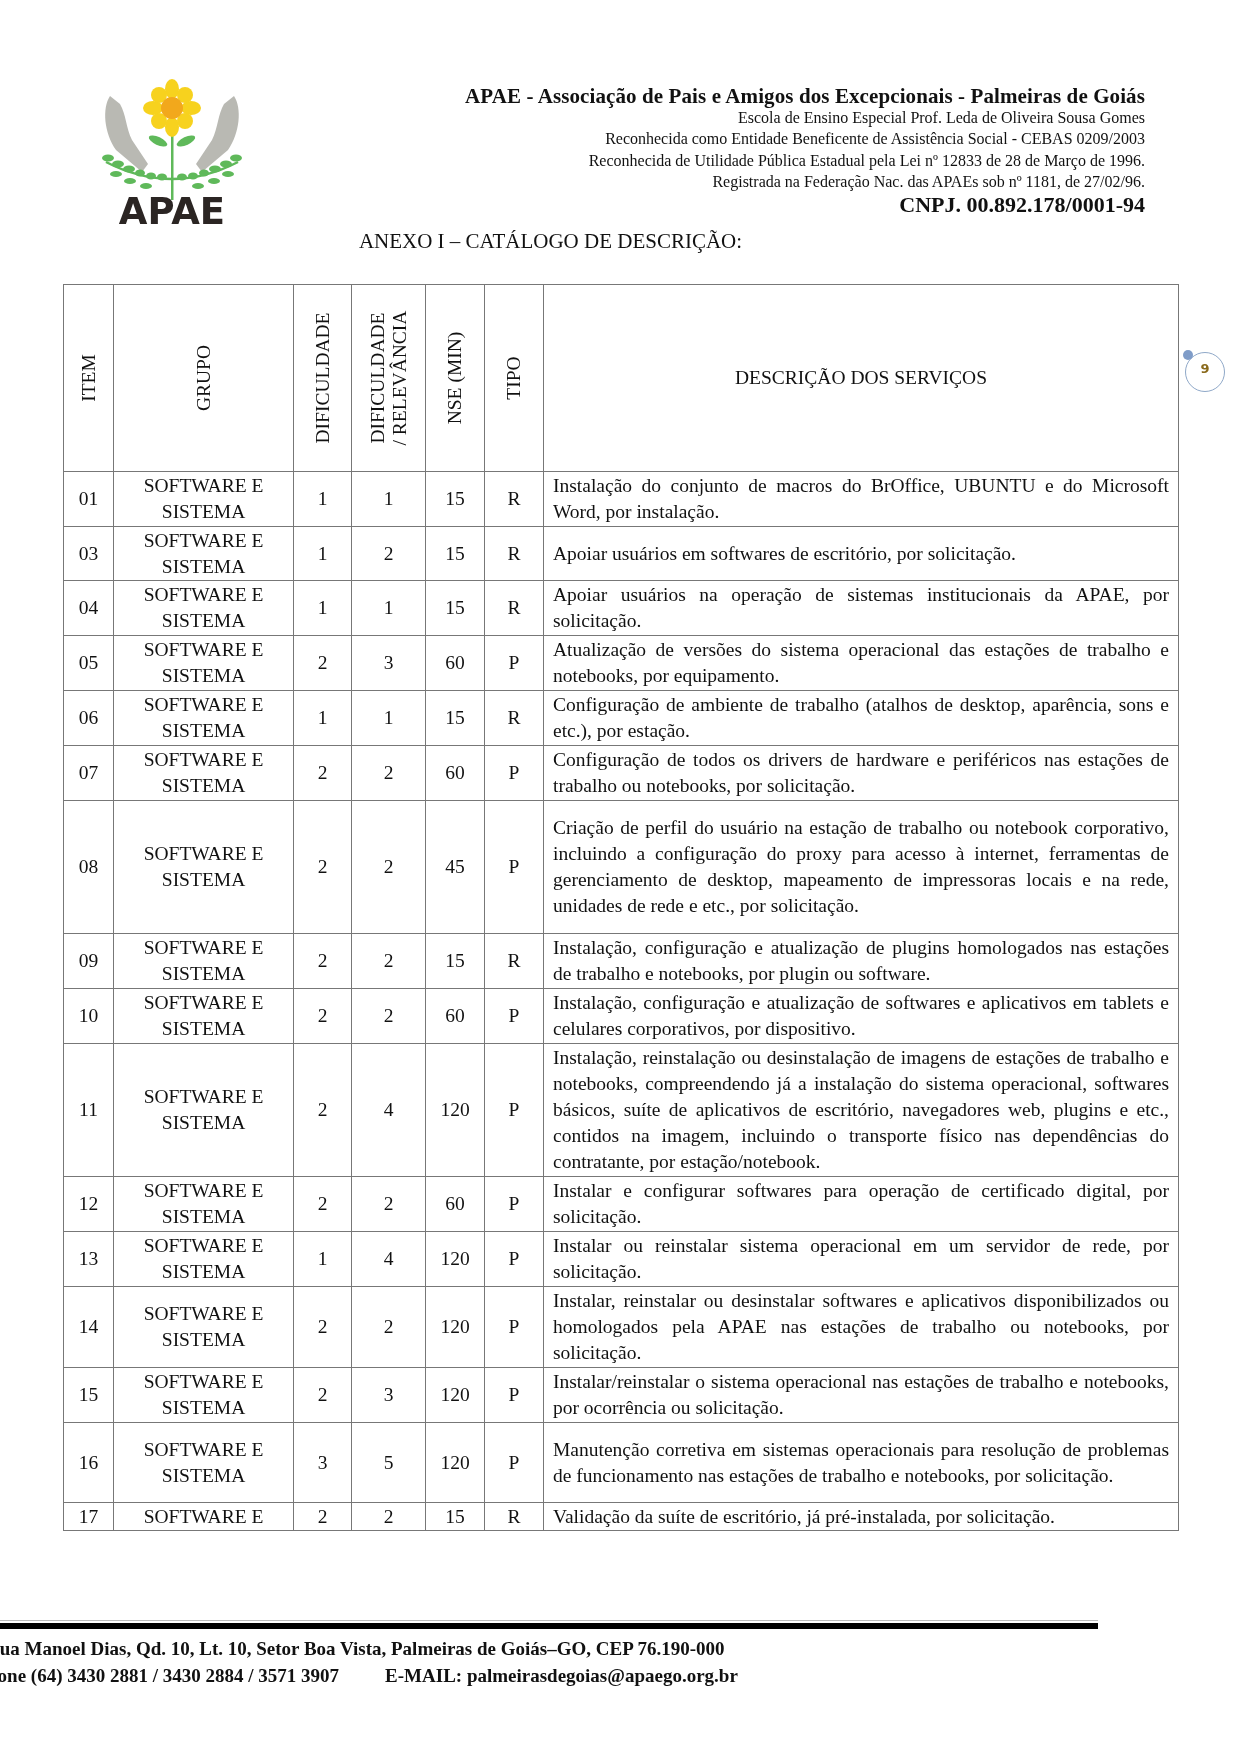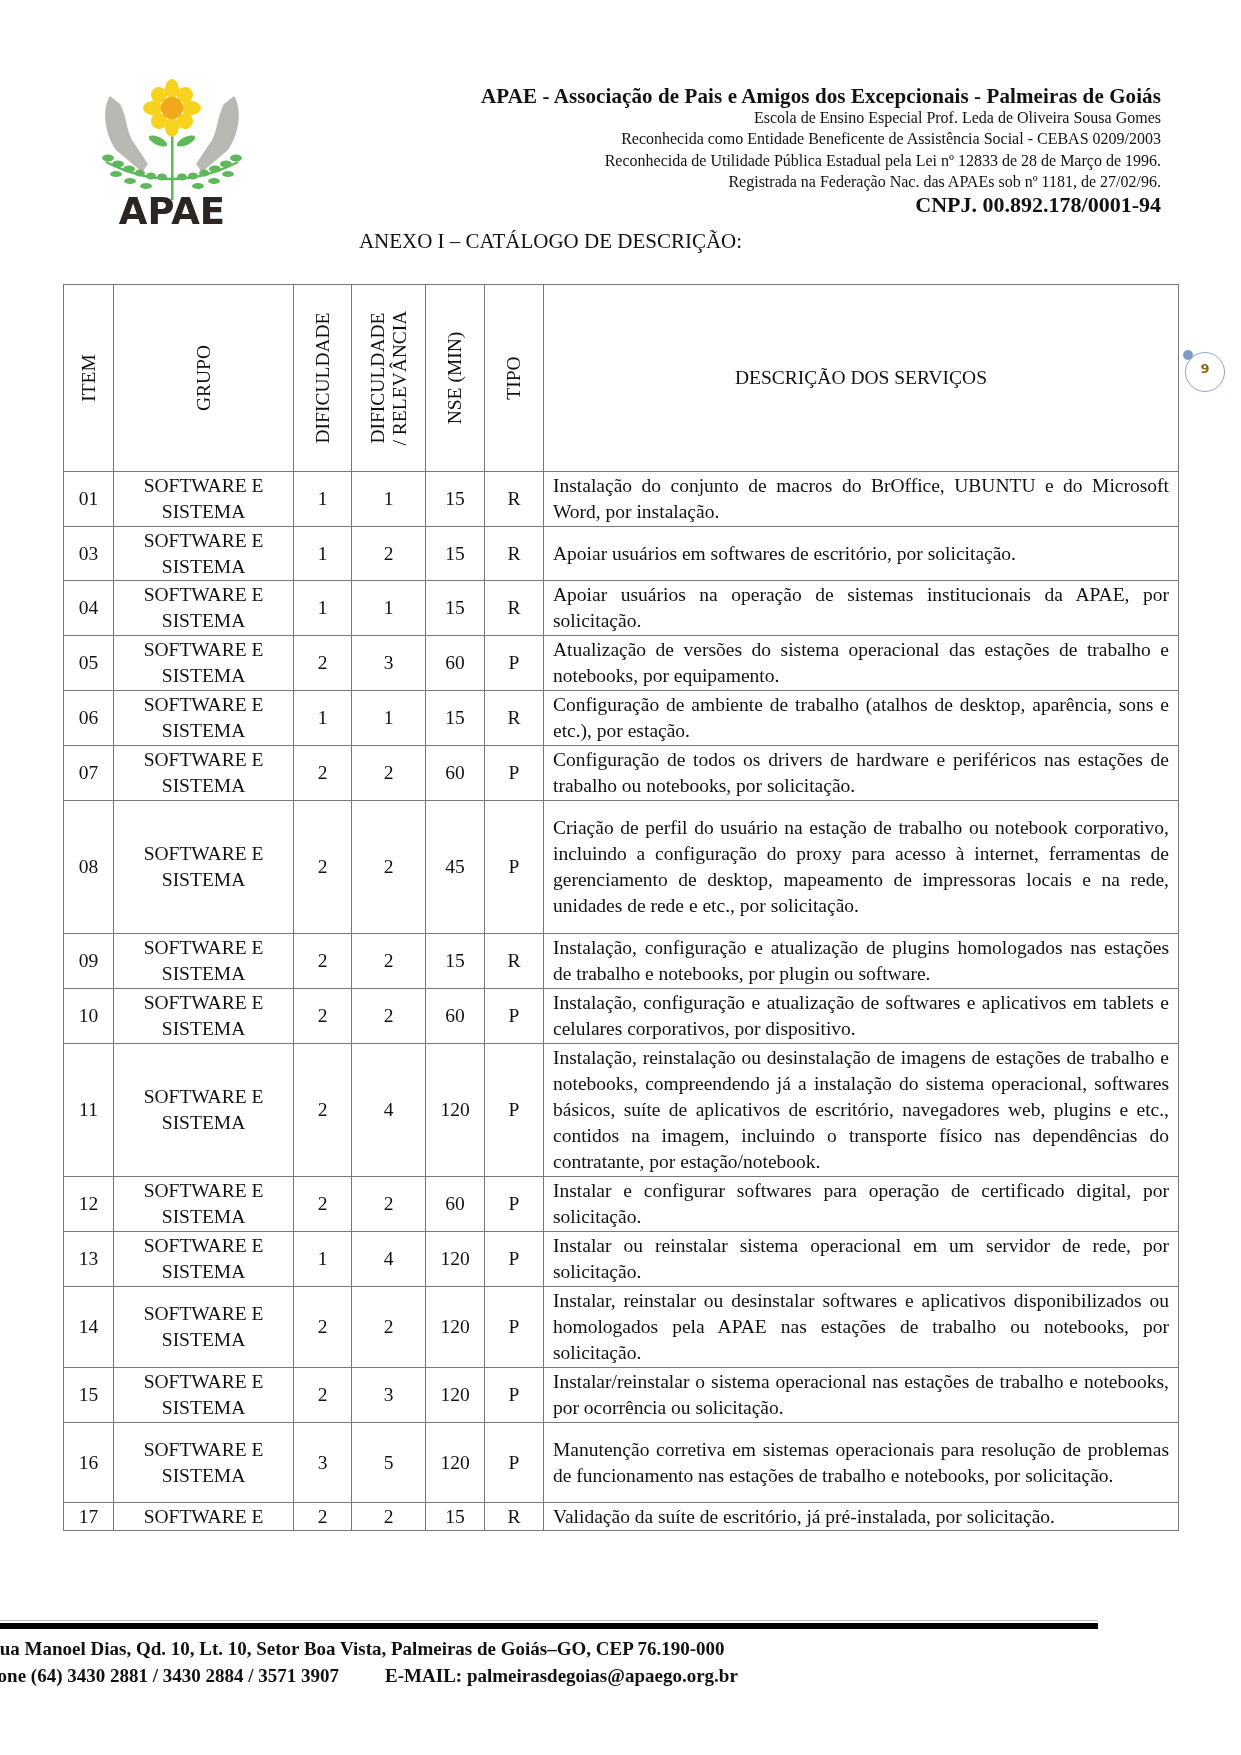--- a/index.html
+++ b/index.html
@@ -1,21 +1,21 @@
 <!DOCTYPE html>
 <html><head>
 <meta charset="utf-8">
 <style>
   * { box-sizing: border-box; margin: 0; padding: 0; }
   html, body { width: 1241px; height: 1755px; background: #ffffff; overflow: hidden; }
   body { position: relative; font-family: "Liberation Serif", "DejaVu Serif", serif; color: #111; }
 
   
   .logo { position: absolute; left: 96px; top: 78px; width: 152px; height: 150px; }
-  .hdr { position: absolute; right: 80px; top: 86px; text-align: right; line-height: 21.2px; }
+  .hdr { position: absolute; right: 96px; top: 86px; text-align: right; line-height: 21.2px; }
   .hdr .title { font-weight: bold; font-size: 21px; letter-spacing: 0.1px; }
   .hdr .line { font-size: 16px; }
   .hdr .cnpj { font-weight: bold; font-size: 22px; margin-top: 2px; }
   .annex-title { position: absolute; left: 0; width: 1241px; top: 229px; padding-left: 0; text-align: center; font-size: 21px; }
   .annex-title span { display: inline-block; margin-left: -140px; }
 
   
   .page-badge { position: absolute; left: 1185px; top: 352px; width: 40px; height: 40px; border: 1.5px solid #8fa8c8; border-radius: 50%; }
   .page-badge .dot { position: absolute; left: -3px; top: -3px; width: 10px; height: 10px; border-radius: 50%; background: #7f9cc8; }
   .page-badge .num { position: absolute; left: 0; right: 0; top: 8px; text-align: center; font-family: "DejaVu Sans", sans-serif; font-weight: bold; font-size: 13px; color: #8a6a1c; }

